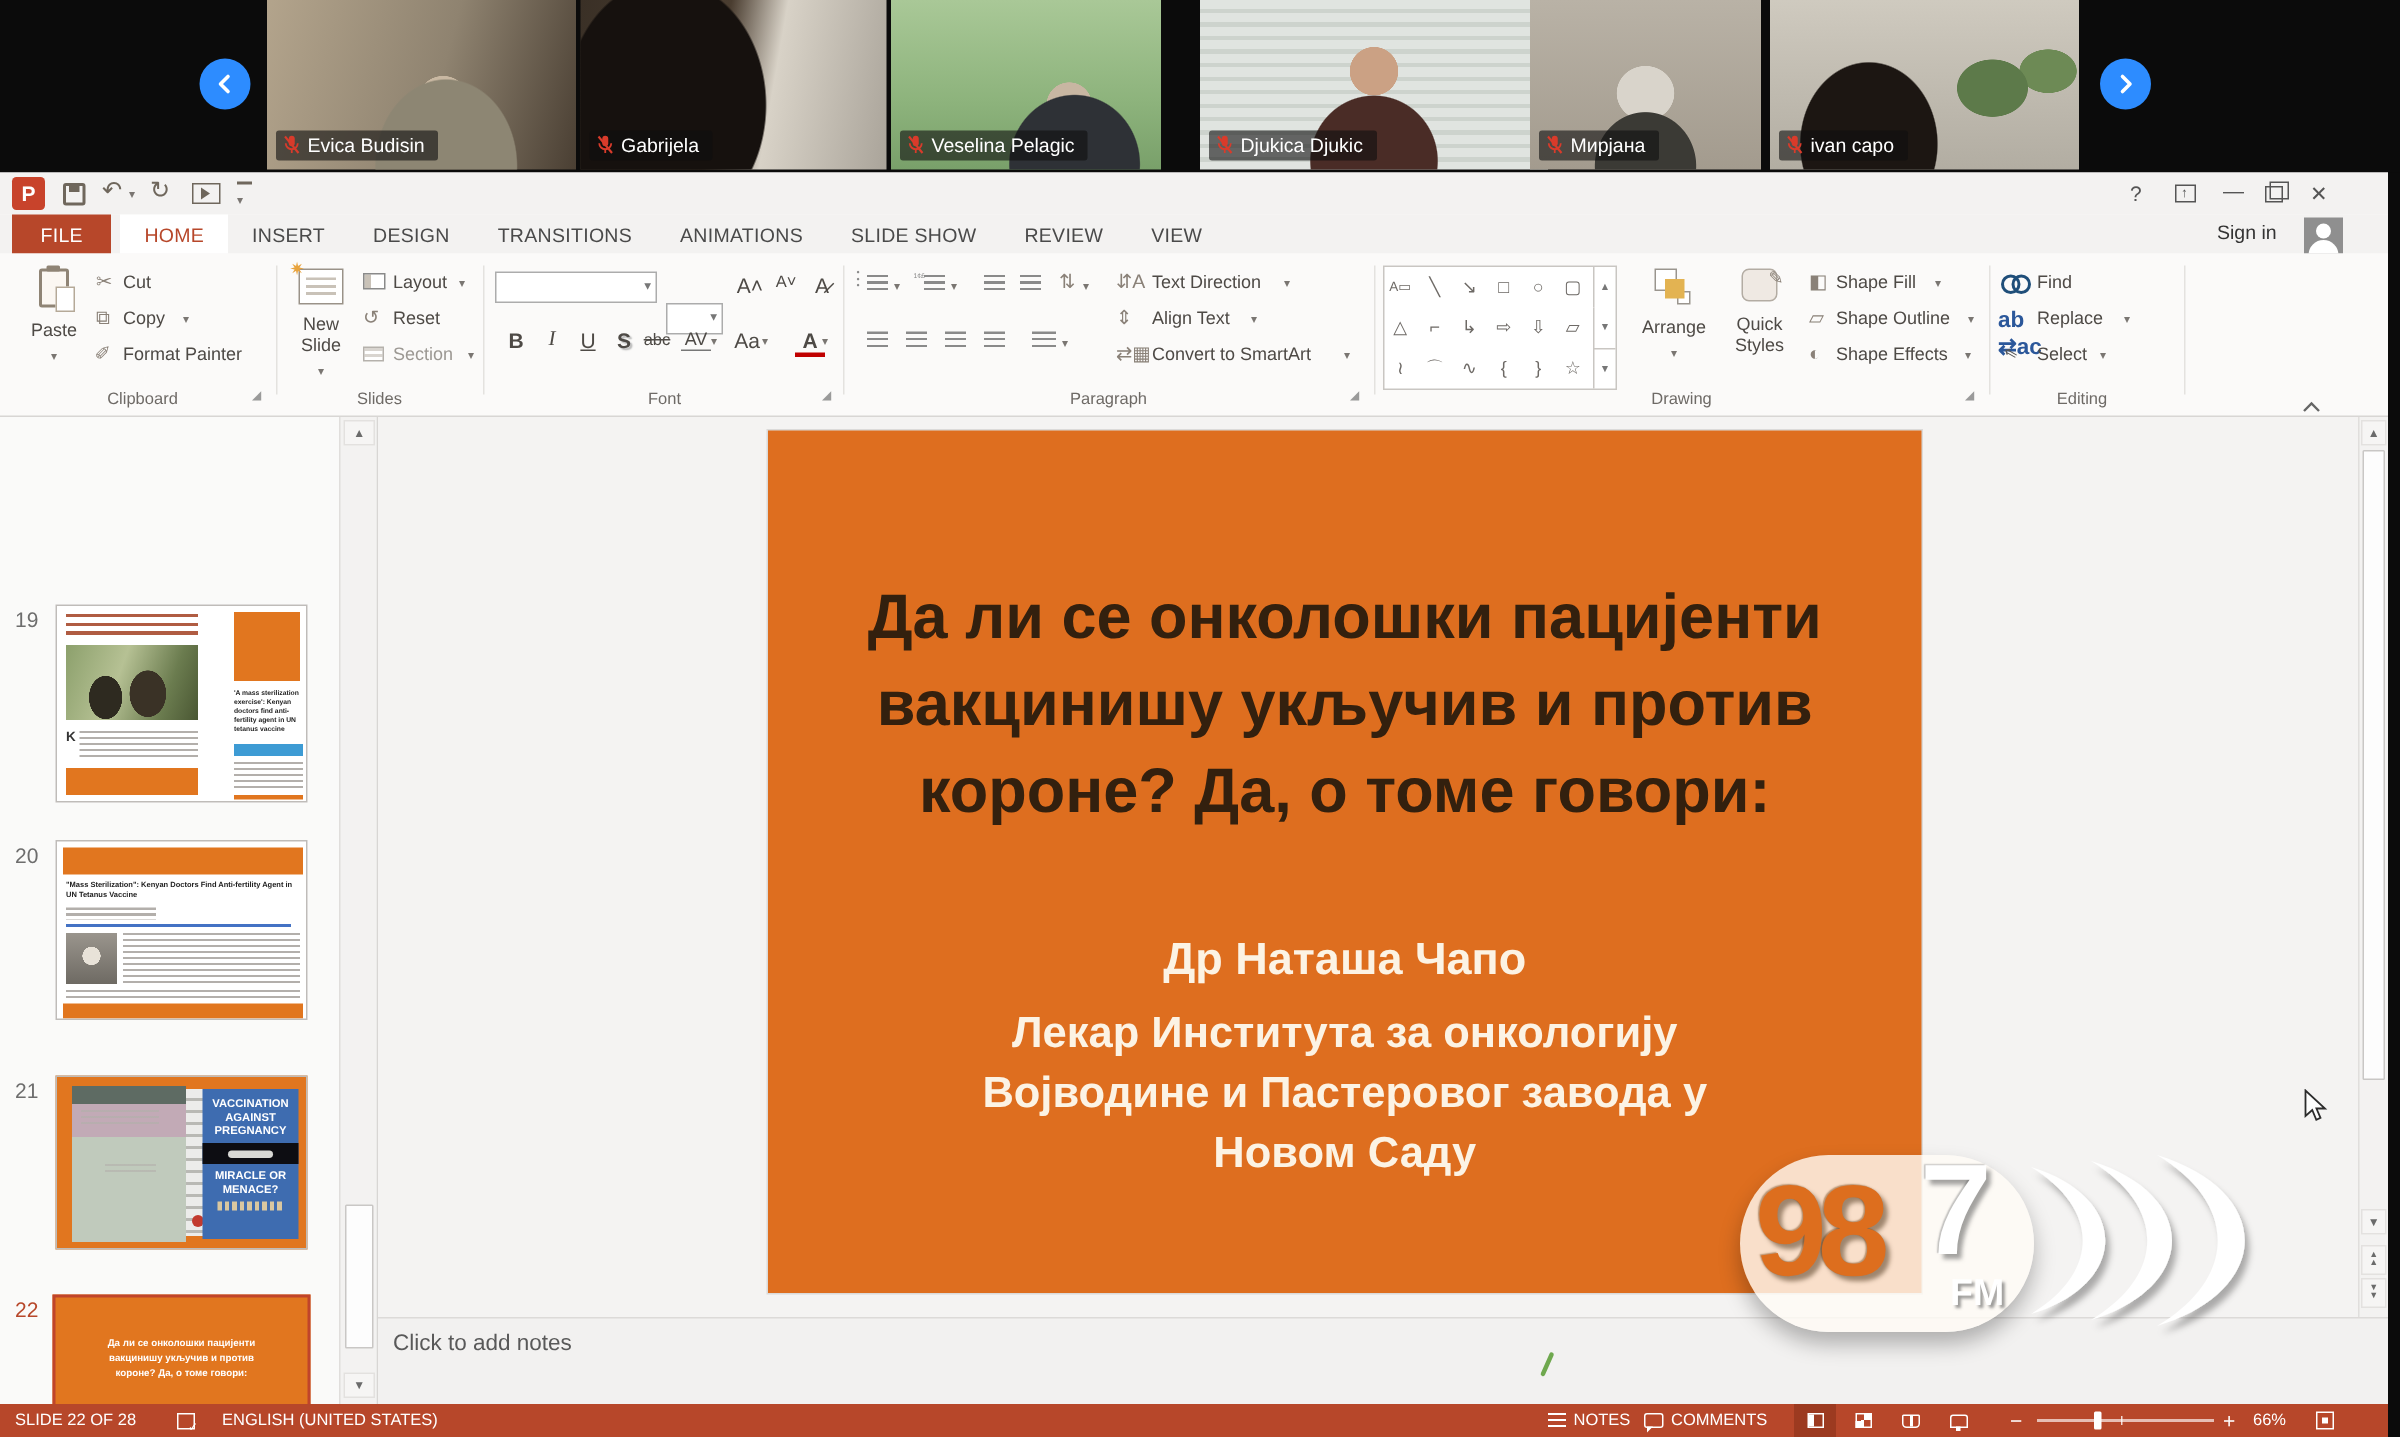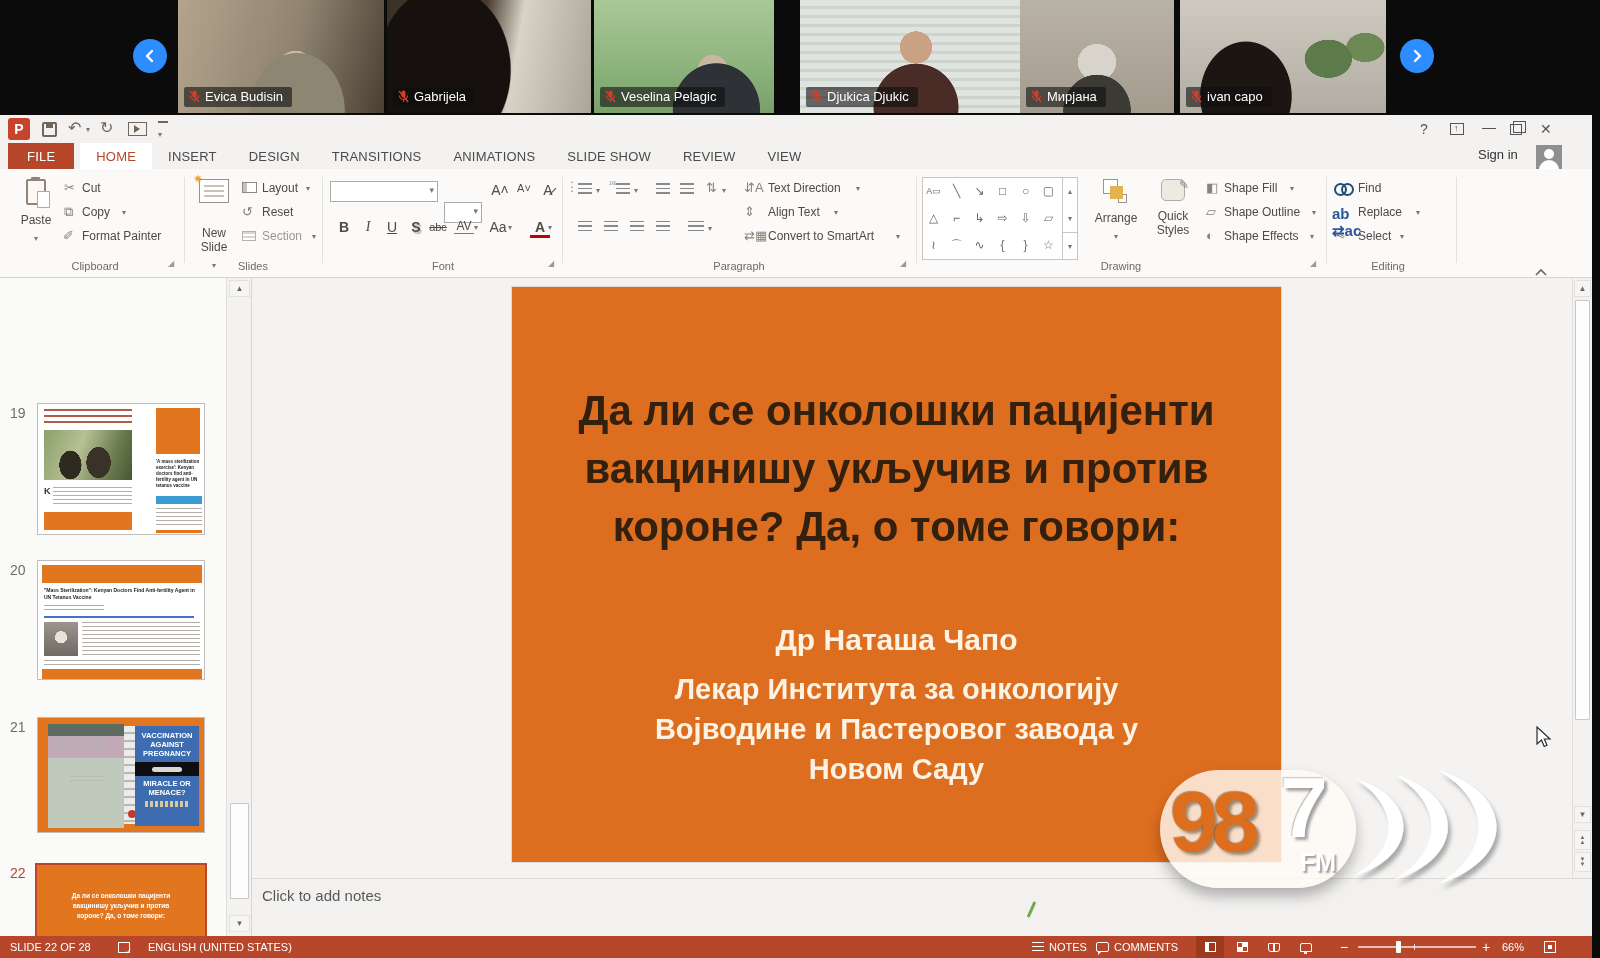--- a/index.html
+++ b/index.html
@@ -255,21 +255,21 @@
     <div class="abs rlabel" style="left:82px;top:36px">Copy</div>
     <i class="dd abs" style="left:122px;top:39px">▾</i>
     <div class="abs ric" style="left:63px;top:60px">✐</div>
     <div class="abs rlabel" style="left:82px;top:60px">Format Painter</div>
     <div class="abs grp-label" style="left:50px;top:91px;width:90px">Clipboard</div>
     <div class="abs dlg" style="left:168px;top:90px">◢</div>
     <div class="vdiv abs" style="left:184px"></div>
 
     <div class="bigbtn abs" style="left:190px;top:10px;width:48px">
       <div class="newslide-ic"></div>
-      <div class="rlabel" style="margin-top:23px">New</div>
+      <div class="rlabel" style="margin-top:6px">New</div>
       <div class="rlabel">Slide</div>
       <i class="dd">▾</i>
     </div>
     <div class="abs layout-ic" style="left:242px;top:13px"></div>
     <div class="abs rlabel" style="left:262px;top:12px">Layout</div>
     <i class="dd abs" style="left:306px;top:15px">▾</i>
     <div class="abs ric" style="left:242px;top:36px">↺</div>
     <div class="abs rlabel" style="left:262px;top:36px">Reset</div>
     <div class="abs section-ic" style="left:242px;top:62px"></div>
     <div class="abs rlabel dim" style="left:262px;top:60px">Section</div>

